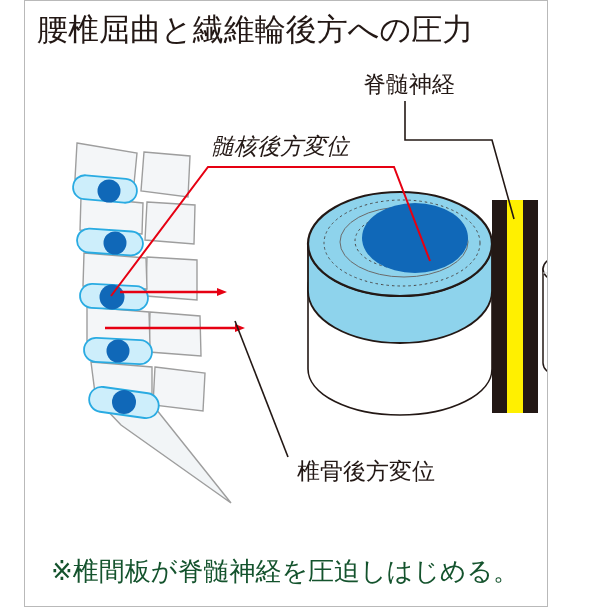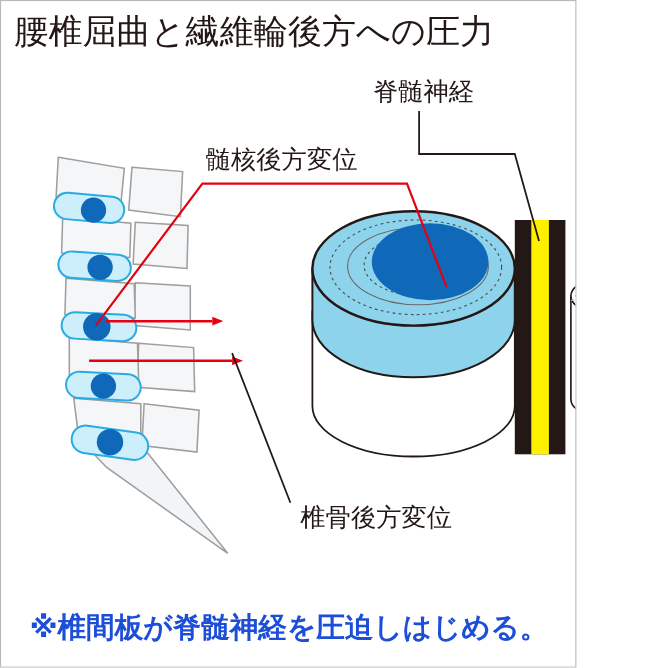--- a/index.html
+++ b/index.html
@@ -9,49 +9,49 @@
   }
   #page {
     position: relative;
     width: 524px;
     height: 607px;
     background: #ffffff;
     border: 1px solid #b9b9b9;
     box-sizing: border-box;
     overflow: hidden;
     font-family: "DejaVu Sans", "Liberation Sans", sans-serif;
+    margin-left: 24px;
   }
   .title {
     position: absolute;
     left: 12px;
     top: 8px;
     font-size: 31px;
     line-height: 40px;
     color: #231815;
     letter-spacing: 0px;
     white-space: nowrap;
   }
   .caption {
     position: absolute;
     left: 26px;
     top: 553px;
     font-size: 26px;
     line-height: 34px;
-    color: #1d4ed8;
+    color: #14532d;
     white-space: nowrap;
-    font-weight: bold;
   }
   .lbl {
     position: absolute;
     font-size: 23px;
     line-height: 30px;
     color: #231815;
     white-space: nowrap;
   }
-  #lbl-nucleus { left: 186px; top: 130px; }
+  #lbl-nucleus { left: 186px; top: 130px; font-style: italic; }
   #lbl-nerve   { left: 338px; top: 68px; }
   #lbl-vert    { left: 272px; top: 455px; }
 
   #art {
     position: absolute;
     left: 0;
     top: 0;
     width: 607px;
     height: 607px;
   }

